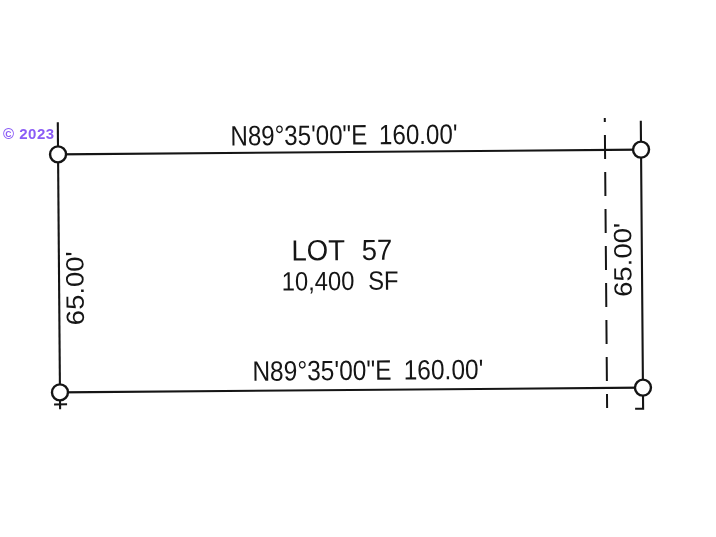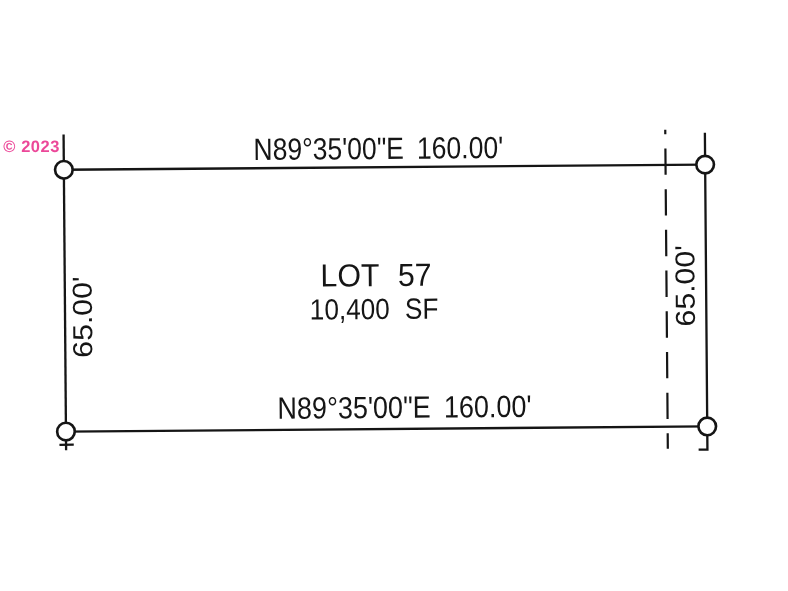--- a/index.html
+++ b/index.html
@@ -62,21 +62,21 @@
   .side-label {
     font-size: 25px;
   }
   #watermark {
     position: absolute;
     left: 3px;
     top: 125px;
     font-size: 15px;
     font-weight: 600;
     letter-spacing: 0.5px;
-    color: #ec4899;
+    color: #8b5cf6;
     text-shadow: -1px -1px 0 #ffffff, 1px -1px 0 #ffffff,
                  -1px 1px 0 #ffffff, 1px 1px 0 #ffffff;
     user-select: none;
   }
 </style>
 </head>
 <body>
 
 <div id="stage">
 

